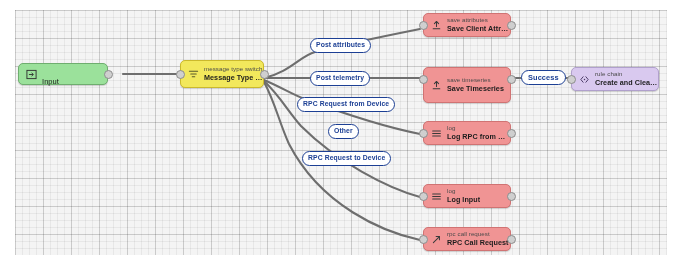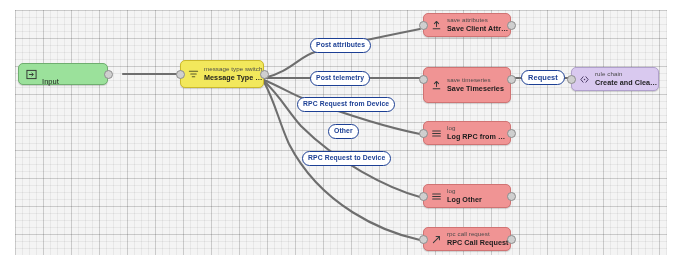--- a/index.html
+++ b/index.html
@@ -238,21 +238,21 @@
     <div class="port" style="left:492px; top:118.5px;"></div>
 
     <div class="node red" style="left:408px; top:174px; width:88px; height:24px;">
       <span class="nicon">
         <svg width="11" height="11" viewBox="0 0 12 12">
           <path d="M1.8 3.2 H10.2 M1.8 6 H10.2 M1.8 8.8 H10.2" stroke="#3a3a3a" stroke-width="1.1" stroke-linecap="round"></path>
         </svg>
       </span>
       <span class="ntext" style="max-width:68px;">
         <span class="ntype">log</span>
-        <span class="nname">Log Other</span>
+        <span class="nname">Log Input</span>
       </span>
     </div>
     <div class="port" style="left:404px; top:181.5px;"></div>
     <div class="port" style="left:492px; top:181.5px;"></div>
 
     <div class="node red" style="left:408px; top:217px; width:88px; height:24px;">
       <span class="nicon">
         <svg width="11" height="11" viewBox="0 0 12 12">
           <path d="M2.6 9.4 L9.2 2.8" stroke="#3a3a3a" stroke-width="1.1" stroke-linecap="round"></path>
           <path d="M5.6 2.8 H9.2 V6.4" fill="none" stroke="#3a3a3a" stroke-width="1.1" stroke-linecap="round" stroke-linejoin="round"></path>
@@ -295,17 +295,17 @@
 
     <div class="linklabel" style="left:313px; top:114px;">
       <span>Other</span>
     </div>
 
     <div class="linklabel" style="left:287px; top:141px;">
       <span>RPC Request to Device</span>
     </div>
 
     <div class="linklabel success" style="left:506px; top:60px;">
-      <span>Request</span>
+      <span>Success</span>
     </div>
 
   </div>
 </div>
 
 </body></html>

